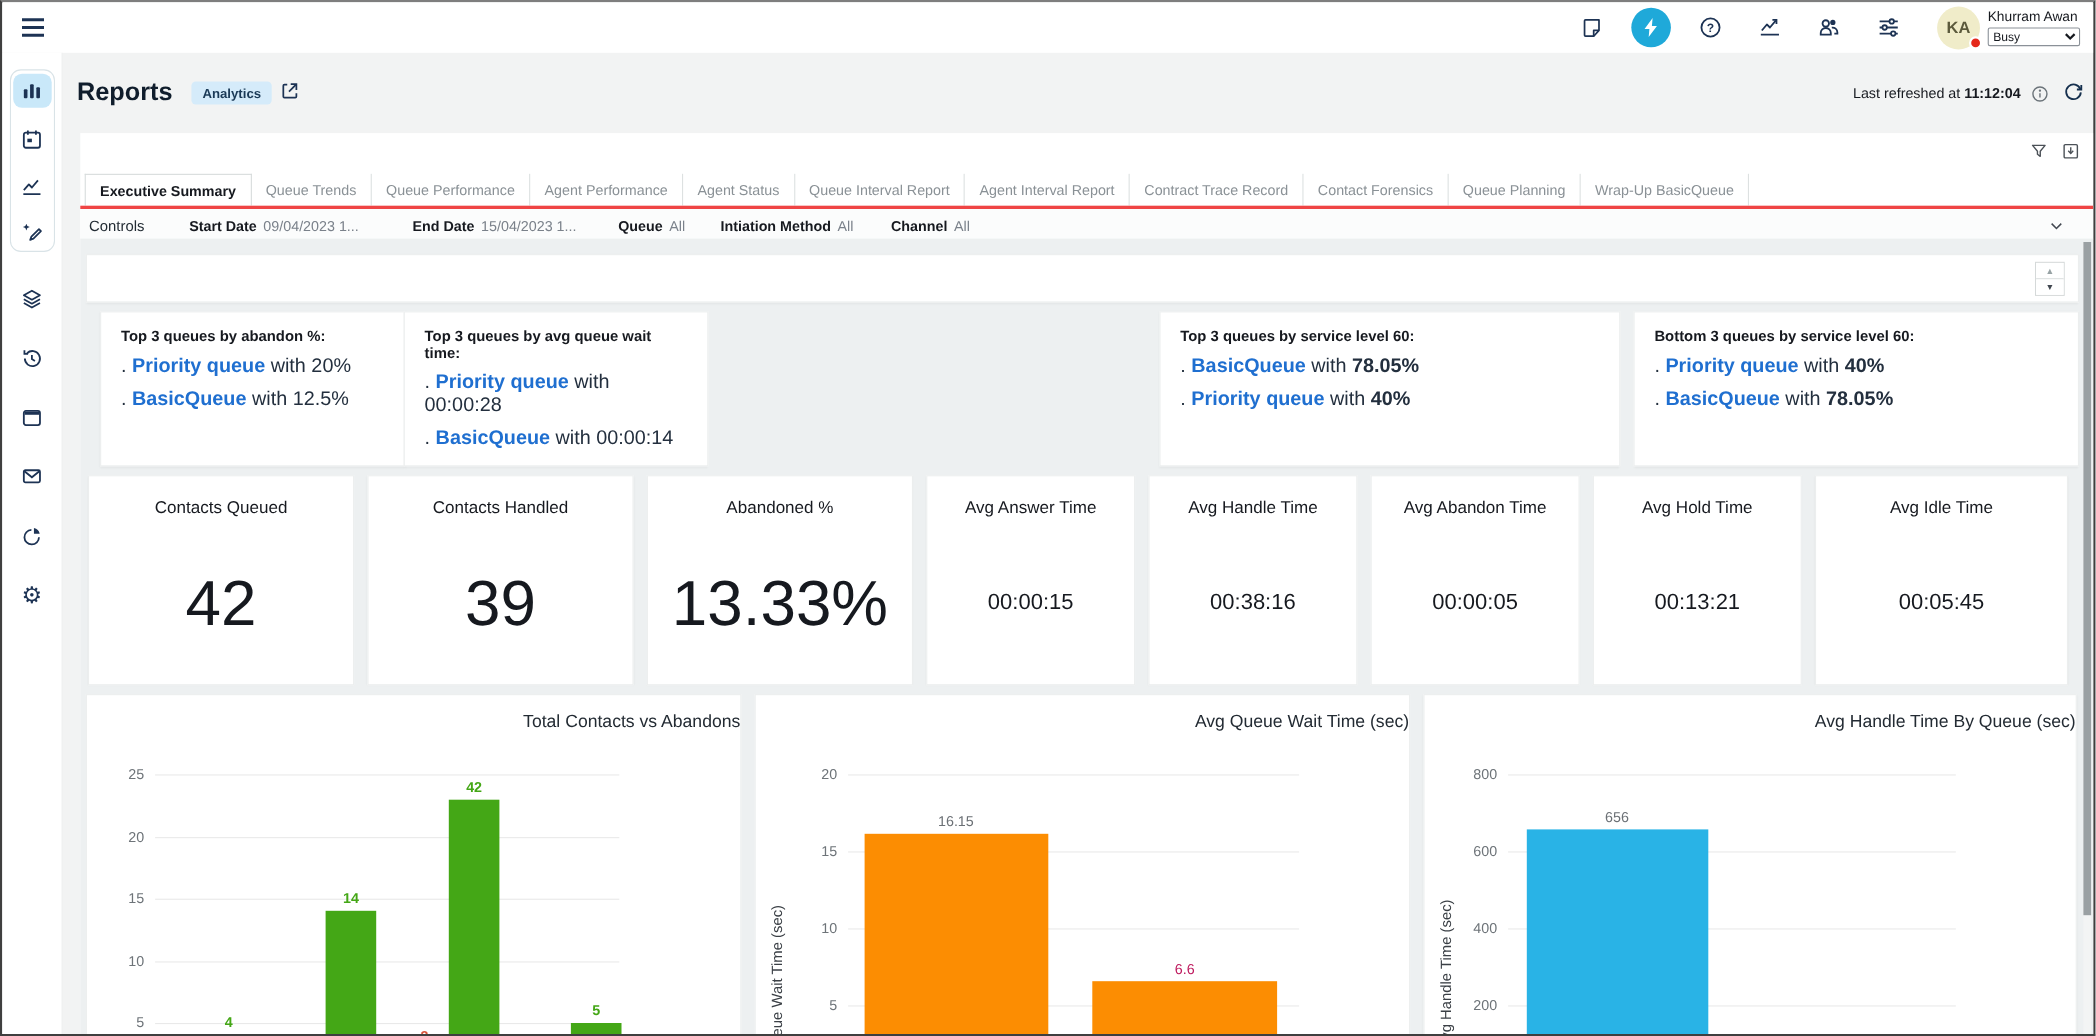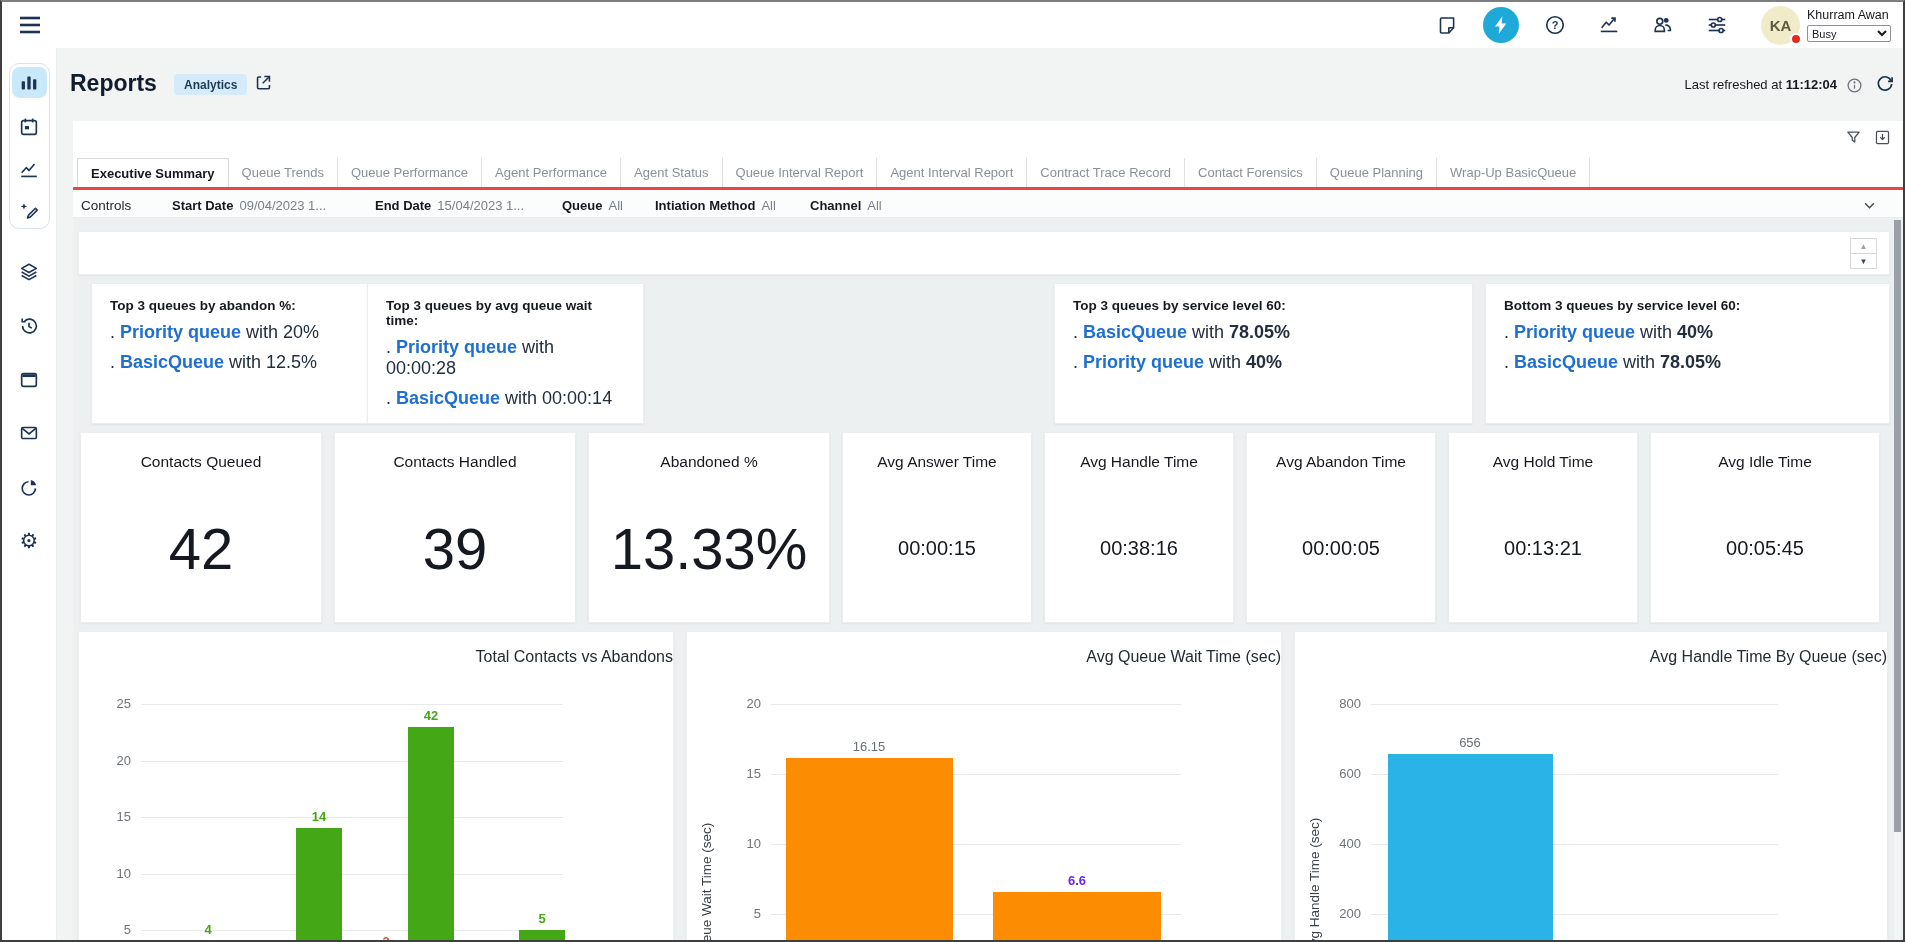--- a/index.html
+++ b/index.html
@@ -366,21 +366,21 @@
           <div class="ytick" style="top: 64px; left: 30px;">20</div>
           <div class="gridline" style="top: 142px; left: 84px; width: 410px;"></div>
           <div class="ytick" style="top: 134px; left: 30px;">15</div>
           <div class="gridline" style="top: 212px; left: 84px; width: 410px;"></div>
           <div class="ytick" style="top: 204px; left: 30px;">10</div>
           <div class="gridline" style="top: 282px; left: 84px; width: 410px;"></div>
           <div class="ytick" style="top: 274px; left: 30px;">5</div>
           <div class="bar" style="left: 98.5px; width: 167px; top: 125.9px; height: 204.1px; background: rgb(252, 141, 2);"></div>
           <div class="bar-label" style="left: 147px; top: 106.9px; color: rgb(107, 112, 117);">16.15</div>
           <div class="bar" style="left: 306px; width: 168px; top: 259.6px; height: 70.4px; background: rgb(252, 141, 2);"></div>
-          <div class="bar-label" style="left: 355px; top: 240.6px; color: #6d28d9; font-weight: bold;">6.6</div>
+          <div class="bar-label" style="left: 355px; top: 240.6px; color: #be185d;">6.6</div>
         </div>
         <div class="card chart-card" style="left: 1221px; width: 594px; overflow: hidden;">
           <div class="ch-title">Avg Handle Time By Queue (sec)</div>
           <div class="ylab" style="left: 12px; top: 150px; height: 172px;">Avg Handle Time (sec)</div>
           <div class="gridline" style="top: 72px; left: 76px; width: 407px;"></div>
           <div class="ytick" style="top: 64px; left: 22px;">800</div>
           <div class="gridline" style="top: 142px; left: 76px; width: 407px;"></div>
           <div class="ytick" style="top: 134px; left: 22px;">600</div>
           <div class="gridline" style="top: 212px; left: 76px; width: 407px;"></div>
           <div class="ytick" style="top: 204px; left: 22px;">400</div>

